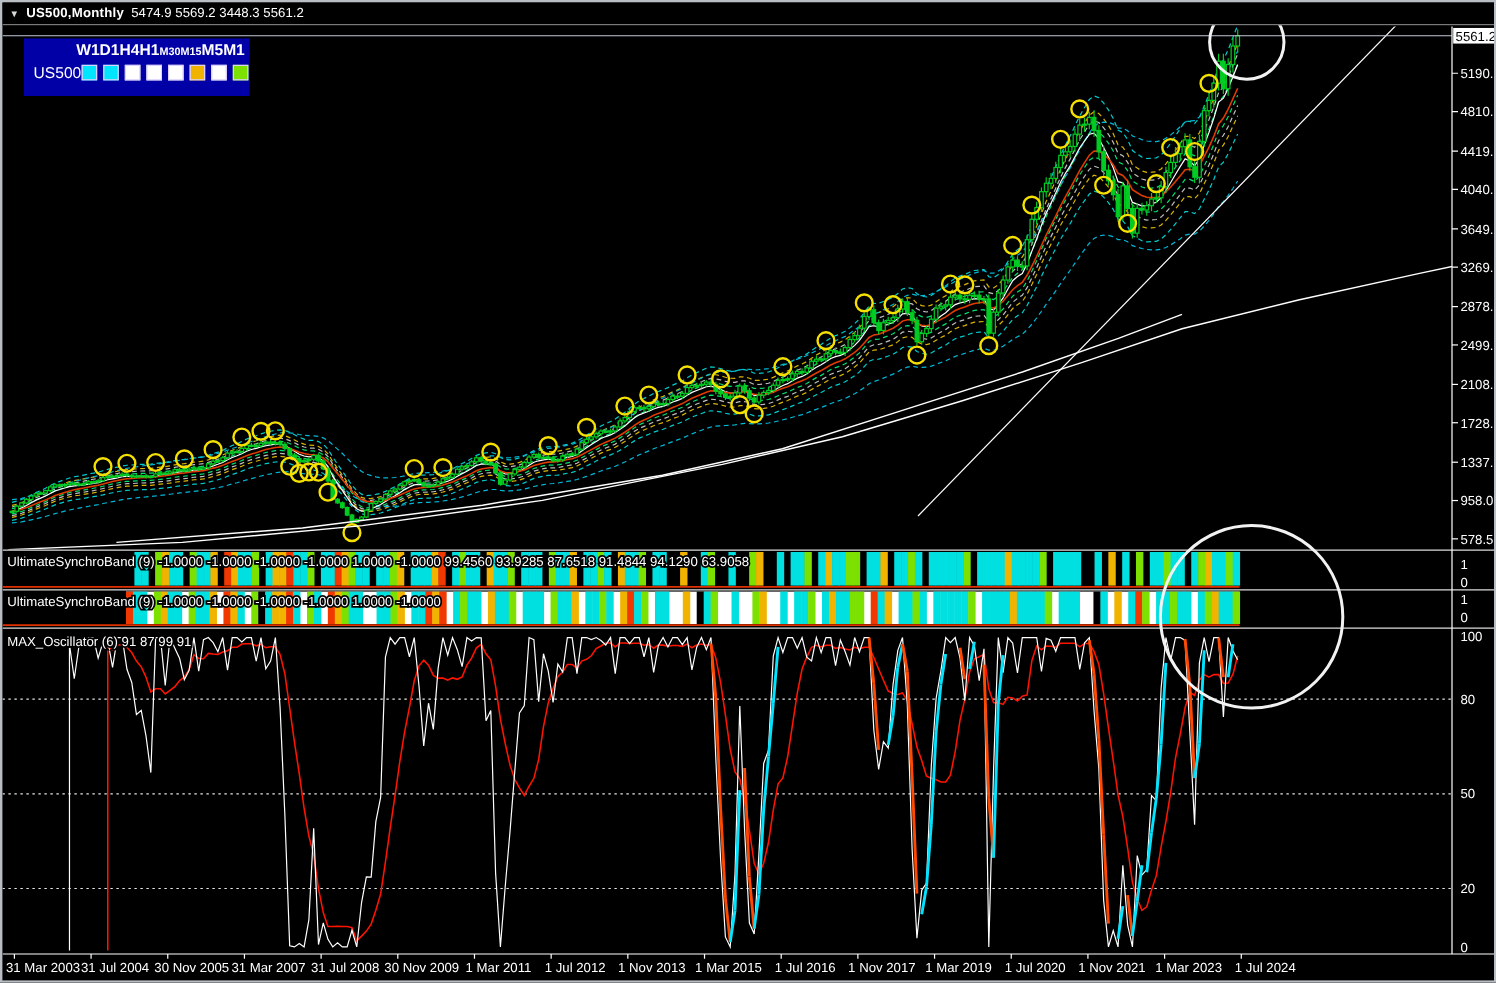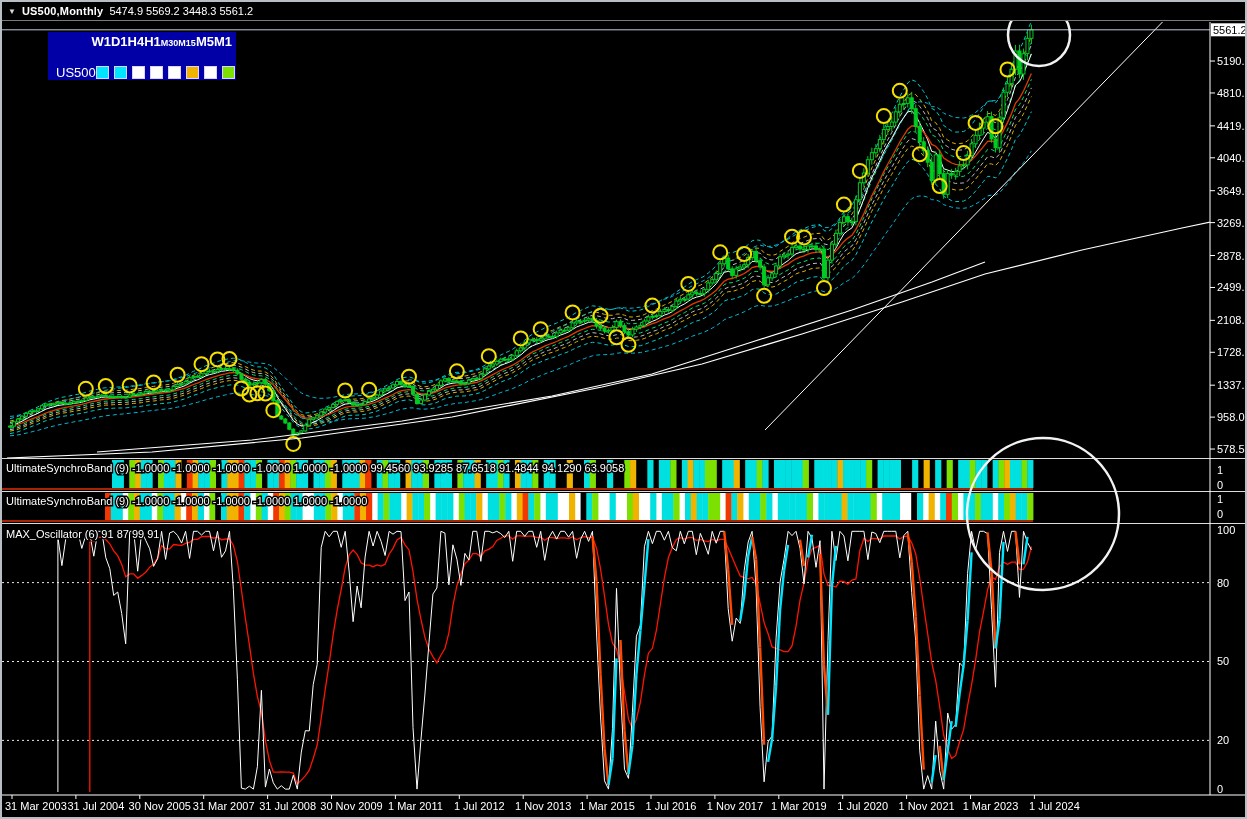--- a/index.html
+++ b/index.html
@@ -12,26 +12,26 @@
   .titlebar{
     position:absolute;left:0;top:0;width:100%;height:19px;
     background:#000;border-bottom:1px solid #7a7a7a;
     color:#fff;font-size:11px;display:flex;align-items:center;gap:6px;
     padding-left:6px;white-space:nowrap;z-index:30;
   }
   .titlebar .tri{font-size:8px;color:#d8d8d8;cursor:pointer;}
   .titlebar .sym{font-weight:bold;letter-spacing:.2px;}
   .chart-svg{position:absolute;left:0;top:0;z-index:10;}
   .symbol-panel{
-    position:absolute;left:46px;top:30px;width:188px;height:48px;
+    position:absolute;left:18px;top:30px;width:188px;height:48px;
     background:#0000a6;z-index:20;color:#fff;padding:2px 4px 2px 8px;
   }
   .tf-row{text-align:right;font-size:13px;font-weight:bold;line-height:15px;white-space:nowrap;}
   .tf-row .small{font-size:9px;}
-  .panel-bottom{display:flex;align-items:center;margin-top:14px;}
+  .panel-bottom{display:flex;align-items:center;margin-top:2px;}
   .panel-sym{font-size:13px;}
   .squares{display:flex;gap:5px;margin-right:2px;}
   .squares .sq{width:13px;height:13px;border:1px solid #dcd2ff;cursor:pointer;}
 </style>
 </head>
 <body>
 
 <div class="mt-window">
   <div class="titlebar">
     <span class="tri">▼</span>

